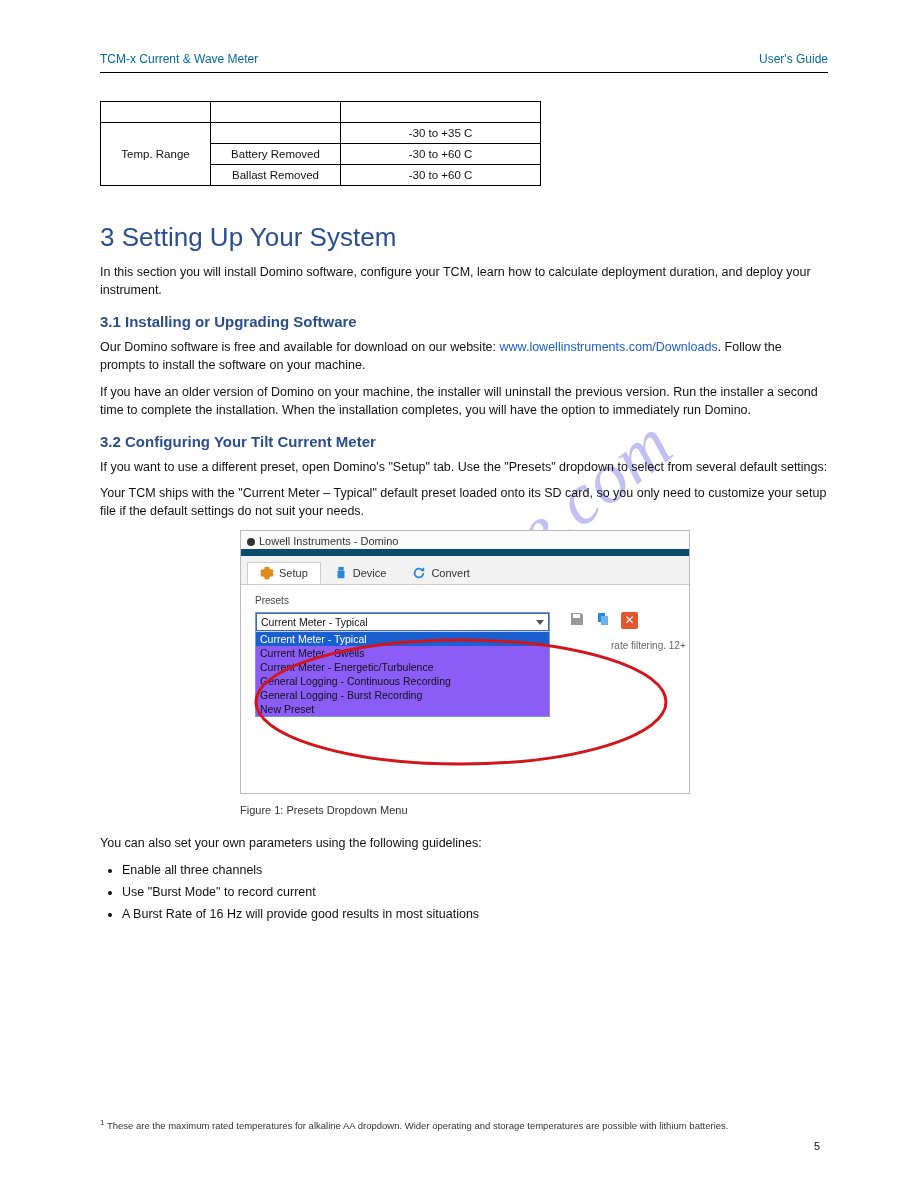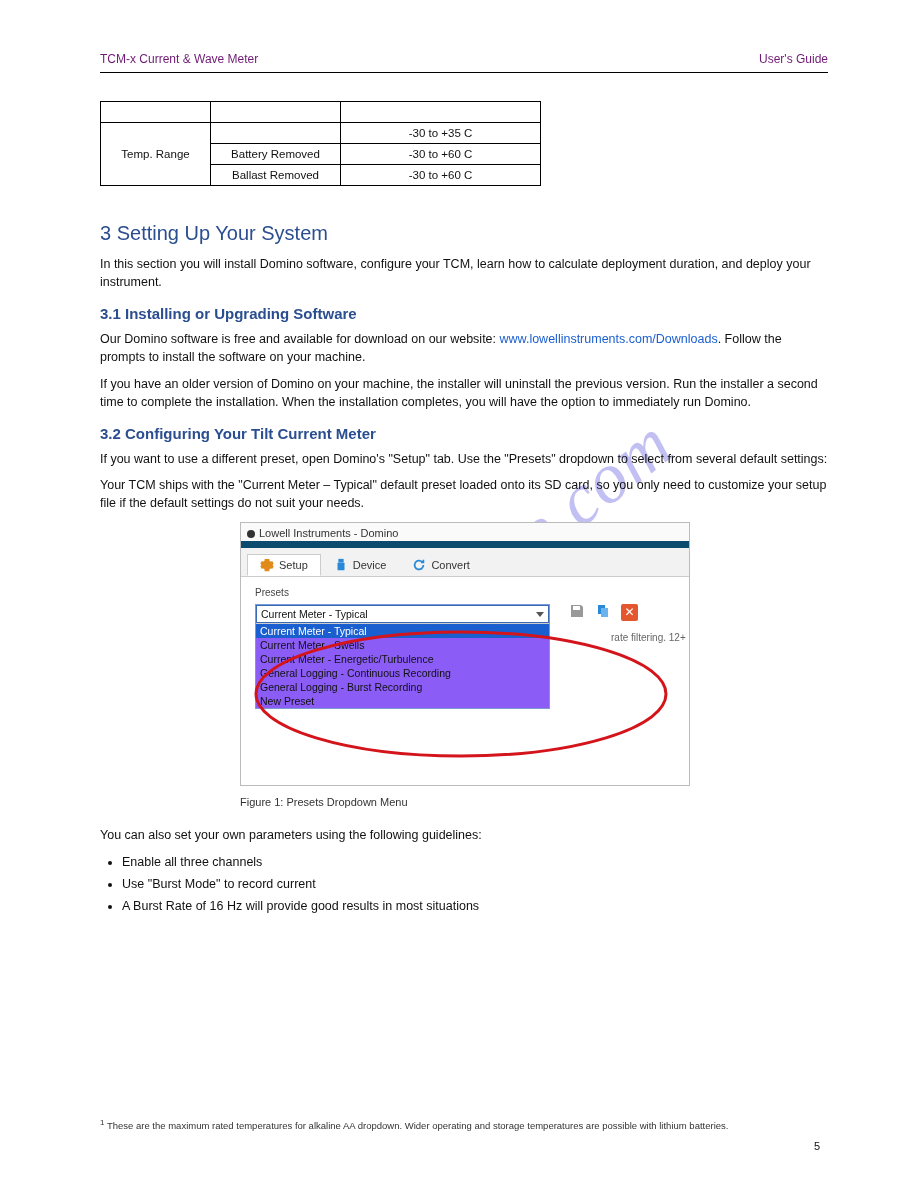--- a/index.html
+++ b/index.html
@@ -13,21 +13,21 @@
     position: relative;
   }
   .page {
     padding: 52px 90px 0 100px;
     position: relative;
   }
   .header {
     display: flex;
     justify-content: space-between;
     font-size: 12px;
-    color: #701a75;
+    color: #0369a1;
     padding-bottom: 6px;
   }
   .hr-top {
     border: none;
     border-top: 1.5px solid #000;
     margin-bottom: 28px;
   }
   
   .spec-table {
     border-collapse: collapse;
@@ -40,21 +40,21 @@
     vertical-align: middle;
     text-align: center;
   }
   .spec-table th { font-weight: normal; background: #fff; }
   .col0 { width: 110px; }
   .col1 { width: 130px; }
   .col2 { width: 200px; }
   .greenhead { background: #0aad45; color: #fff; font-weight: bold; }
   .rowlabel { text-align: left; padding-left: 8px; }
   .section-h {
-    font-size: 20px;
+    font-size: 26px;
     color: #2a4e8f;
     margin: 26px 0 10px 0;
     font-weight: normal;
   }
   .sub-h {
     font-size: 15px;
     color: #2a4e8f;
     margin: 14px 0 8px 0;
   }
   .body-text {

